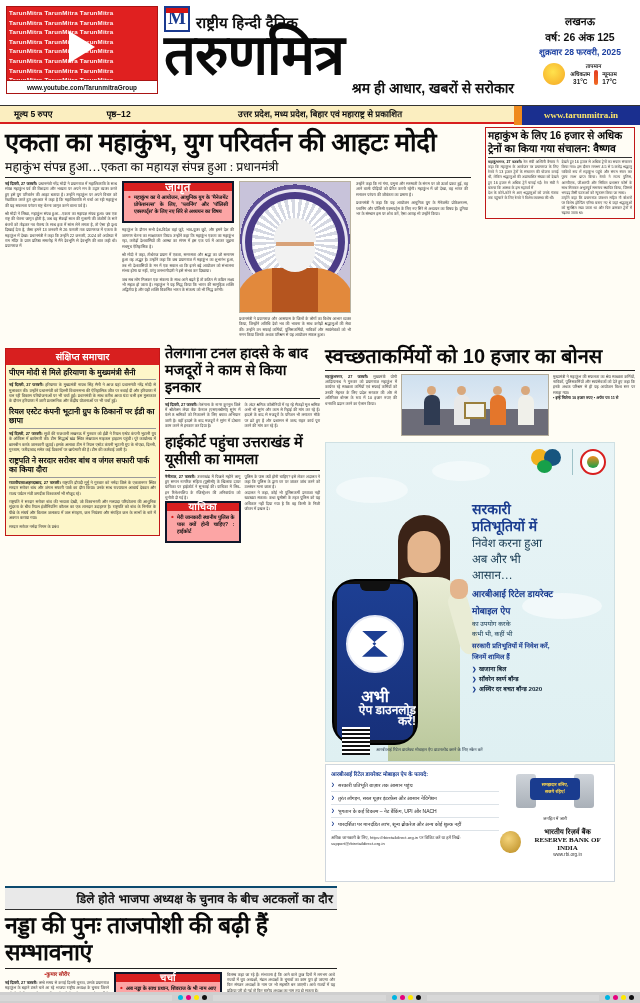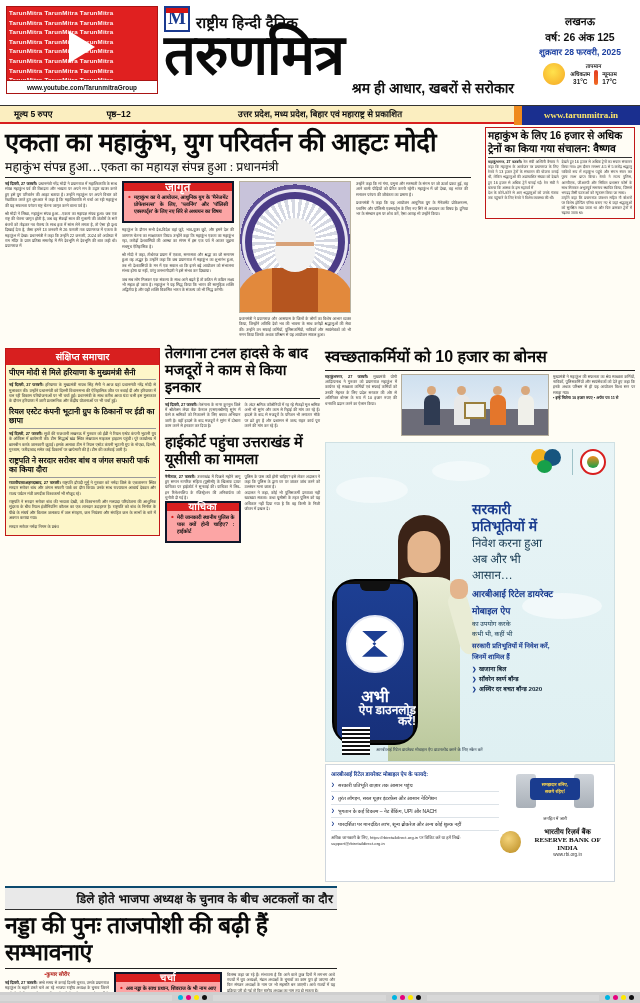--- a/index.html
+++ b/index.html
@@ -171,21 +171,21 @@
   }
   .rbox-cols { display:flex; gap:3px; }
   .rbox-col { width:71px; font-size:3.7px; line-height:5.1px; text-align:justify; color:#2a2a2a; }
 
   
   .band2 { display:flex; gap:5px; margin-top:4px; }
   .b2-left { width:155px; }
   .b2-mid { width:155px; }
   .b2-right { width:310px; }
   .hl2 { font-size:14.5px; font-weight:bold; line-height:17px; color:#0a0a0a; border-bottom:1px solid #222; padding-bottom:2px; margin-bottom:3px; }
-  .hl3 { font-size:16px; font-weight:bold; line-height:23px; color:#0a0a0a; border-bottom:1px solid #222; padding-bottom:2px; margin-bottom:3px; }
+  .hl3 { font-size:20px; font-weight:bold; line-height:23px; color:#0a0a0a; border-bottom:1px solid #222; padding-bottom:2px; margin-bottom:3px; }
   .twocol { display:flex; gap:4px; }
   .twocol > div { flex:1; font-size:3.9px; line-height:5.4px; text-align:justify; color:#2a2a2a; }
 
   .photo2 {
     width:100%; height:62px; border:1px solid #b5ae9c; margin-bottom:3px; position:relative; overflow:hidden;
     background:linear-gradient(#cfe0ef,#eef3f7);
   }
   .p2-stage { position:absolute; left:0; right:0; bottom:0; height:26px; background:#6c6c78; }
   .p2-man { position:absolute; bottom:10px; width:16px; height:30px; border-radius:7px 7px 0 0; }
   .p2-head { position:absolute; width:9px; height:9px; border-radius:50%; background:#d9a87c; }

